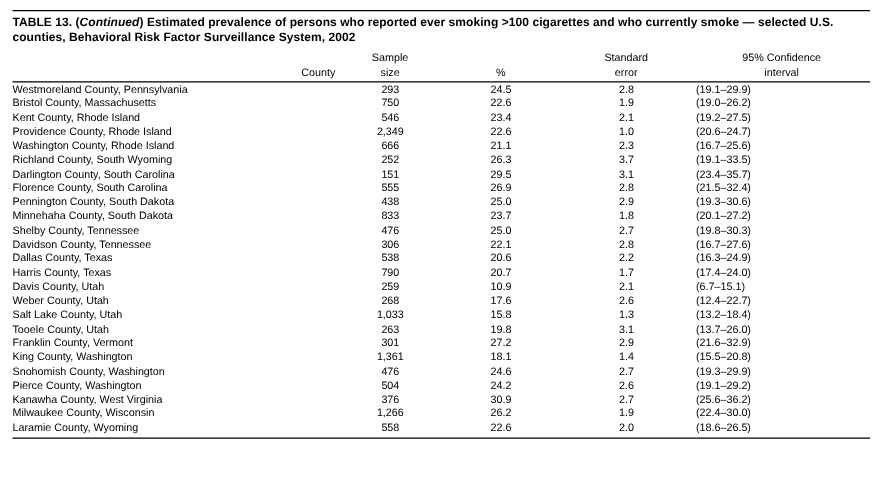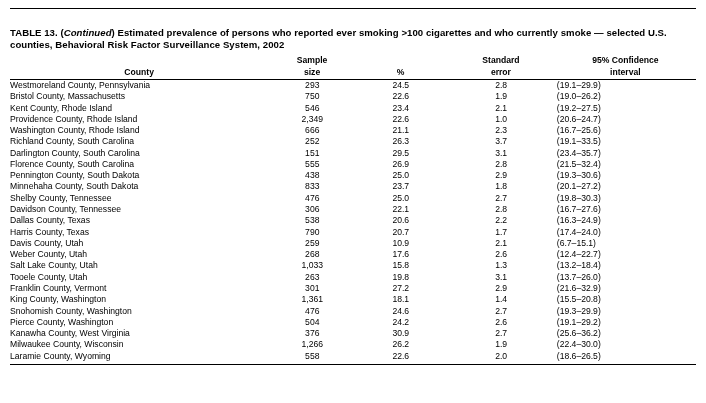--- a/index.html
+++ b/index.html
@@ -27,49 +27,49 @@
     margin: 0;
     height: 0;
   }
   .rule-top { border-top-width: 1px; }
   .rule-thick { border-top-width: 1.6px; }
 
   .title {
     font-size: 9.6px;
     line-height: 12.2px;
     font-weight: bold;
-    margin: 18px 0 4px 0;
+    margin: 4px 0 4px 0;
     letter-spacing: 0.05px;
   }
   .title .ital {
     font-style: italic;
   }
 
   table.data {
     width: 100%;
     border-collapse: collapse;
     font-size: 8.6px;
     line-height: 10.6px;
   }
   table.data th {
-    font-weight: bold;
+    font-weight: normal;
     vertical-align: bottom;
     padding: 0 2px 1px 0;
   }
   .hdr-row1 th, .hdr-row2 th {
     padding-bottom: 0;
   }
   .col-county { width: 262px; text-align: left; }
   .col-sample { width: 86px; text-align: center; }
   .col-pct    { width: 92px; text-align: center; }
   .col-se     { width: 110px; text-align: center; }
   .col-ci     { width: 140px; text-align: center; }
 
   .hdr-county-label {
-    text-align: center;
+    text-align: right;
   }
   table.data td {
     padding: 0.35px 2px 0.35px 0;
     vertical-align: top;
   }
   td.county { text-align: left; padding-left: 2px; }
   td.num { text-align: center; }
   td.ci { }
   .tbody-pad-top td { padding-top: 2.5px; }
 
@@ -152,21 +152,21 @@
           <td class="ci">(20.6–24.7)</td>
         </tr>
         <tr>
           <td class="county">Washington County, Rhode Island</td>
           <td class="num">666</td>
           <td class="num">21.1</td>
           <td class="num">2.3</td>
           <td class="ci">(16.7–25.6)</td>
         </tr>
         <tr>
-          <td class="county">Richland County, South Carolina</td>
+          <td class="county">Richland County, South Wyoming</td>
           <td class="num">252</td>
           <td class="num">26.3</td>
           <td class="num">3.7</td>
           <td class="ci">(19.1–33.5)</td>
         </tr>
         <tr>
           <td class="county">Darlington County, South Carolina</td>
           <td class="num">151</td>
           <td class="num">29.5</td>
           <td class="num">3.1</td>

